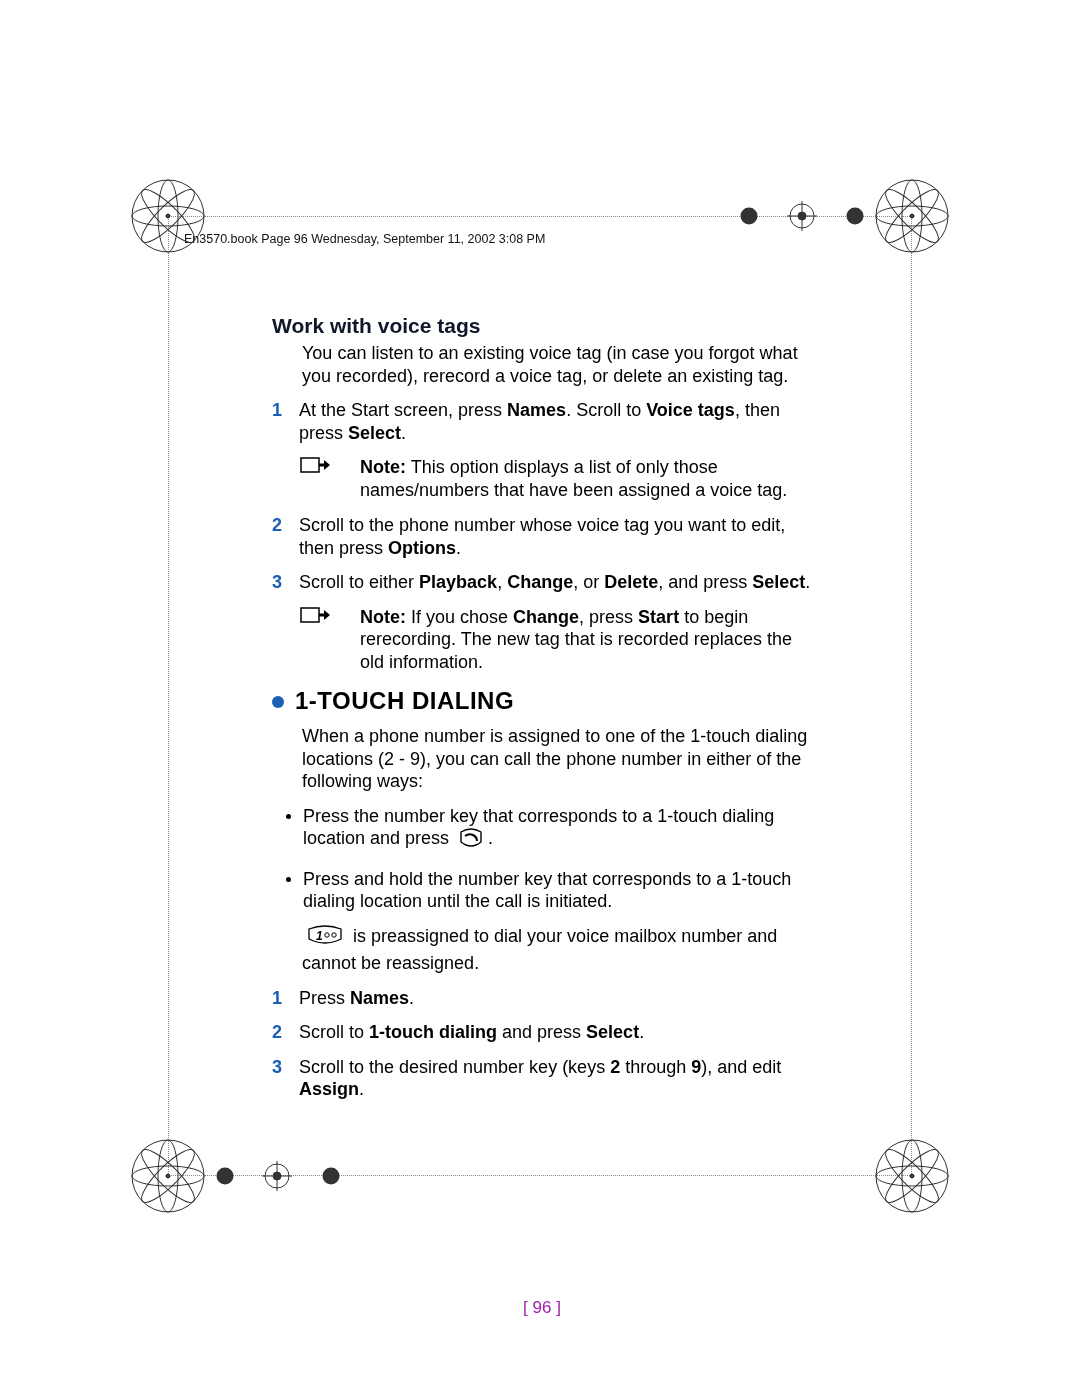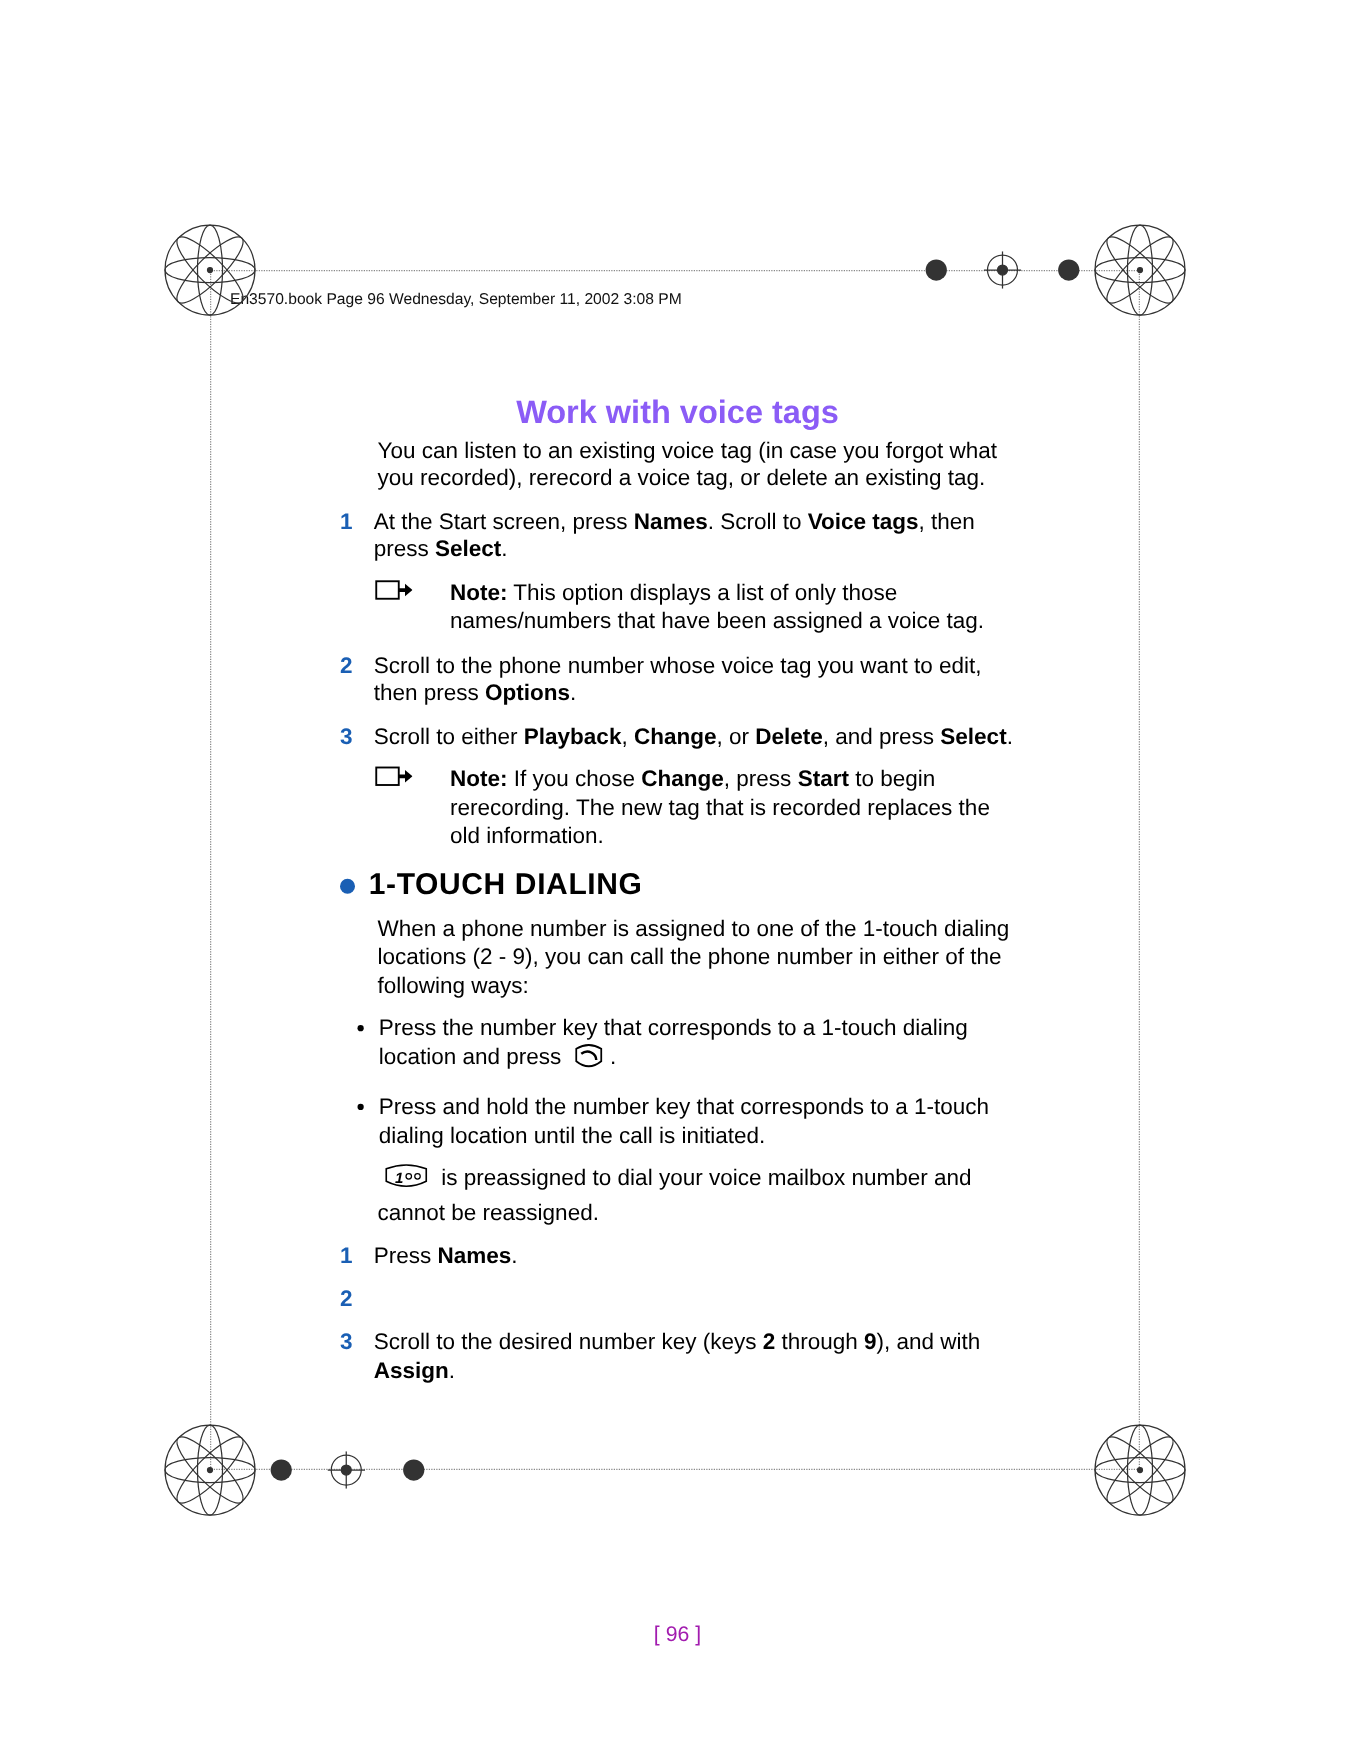--- a/index.html
+++ b/index.html
@@ -45,26 +45,25 @@
   }
   .content {
     position: absolute;
     left: 272px;
     top: 305px;
     width: 540px;
     font-size: 18px;
     line-height: 1.25;
   }
   .h2 {
-    color: #8b5cf6;
+    color: #0f172a;
     font-weight: bold;
-    font-size: 26px;
+    font-size: 21px;
     margin-top: 8px;
     margin-bottom: 3px;
-    text-align: center;
   }
   .h1 {
     color: #000;
     font-weight: bold;
     font-size: 24px;
     letter-spacing: 0.5px;
     margin-top: 34px;
     margin-bottom: 7px;
   }
   .h1-wrap {
@@ -315,23 +314,24 @@
     </div>
 
 
     <div class="list-item">
       <span class="list-num">1</span>
       <span><span>Press </span><b>Names</b><span>.</span></span>
     </div>
 
     <div class="list-item">
       <span class="list-num">2</span>
+      <span><span>Scroll to </span><b>1-touch dialing</b><span> and press </span><b>Select</b><span>.</span></span>
     </div>
 
     <div class="list-item">
       <span class="list-num">3</span>
-      <span><span>Scroll to the desired number key (keys </span><b>2</b><span> through </span><b>9</b><span>), and with </span><b>Assign</b><span>.</span></span>
+      <span><span>Scroll to the desired number key (keys </span><b>2</b><span> through </span><b>9</b><span>), and edit </span><b>Assign</b><span>.</span></span>
     </div>
 
     <div class="footer-pg">[ 96 ]</div>
 
   </div>
 </div>
 
 </body></html>

